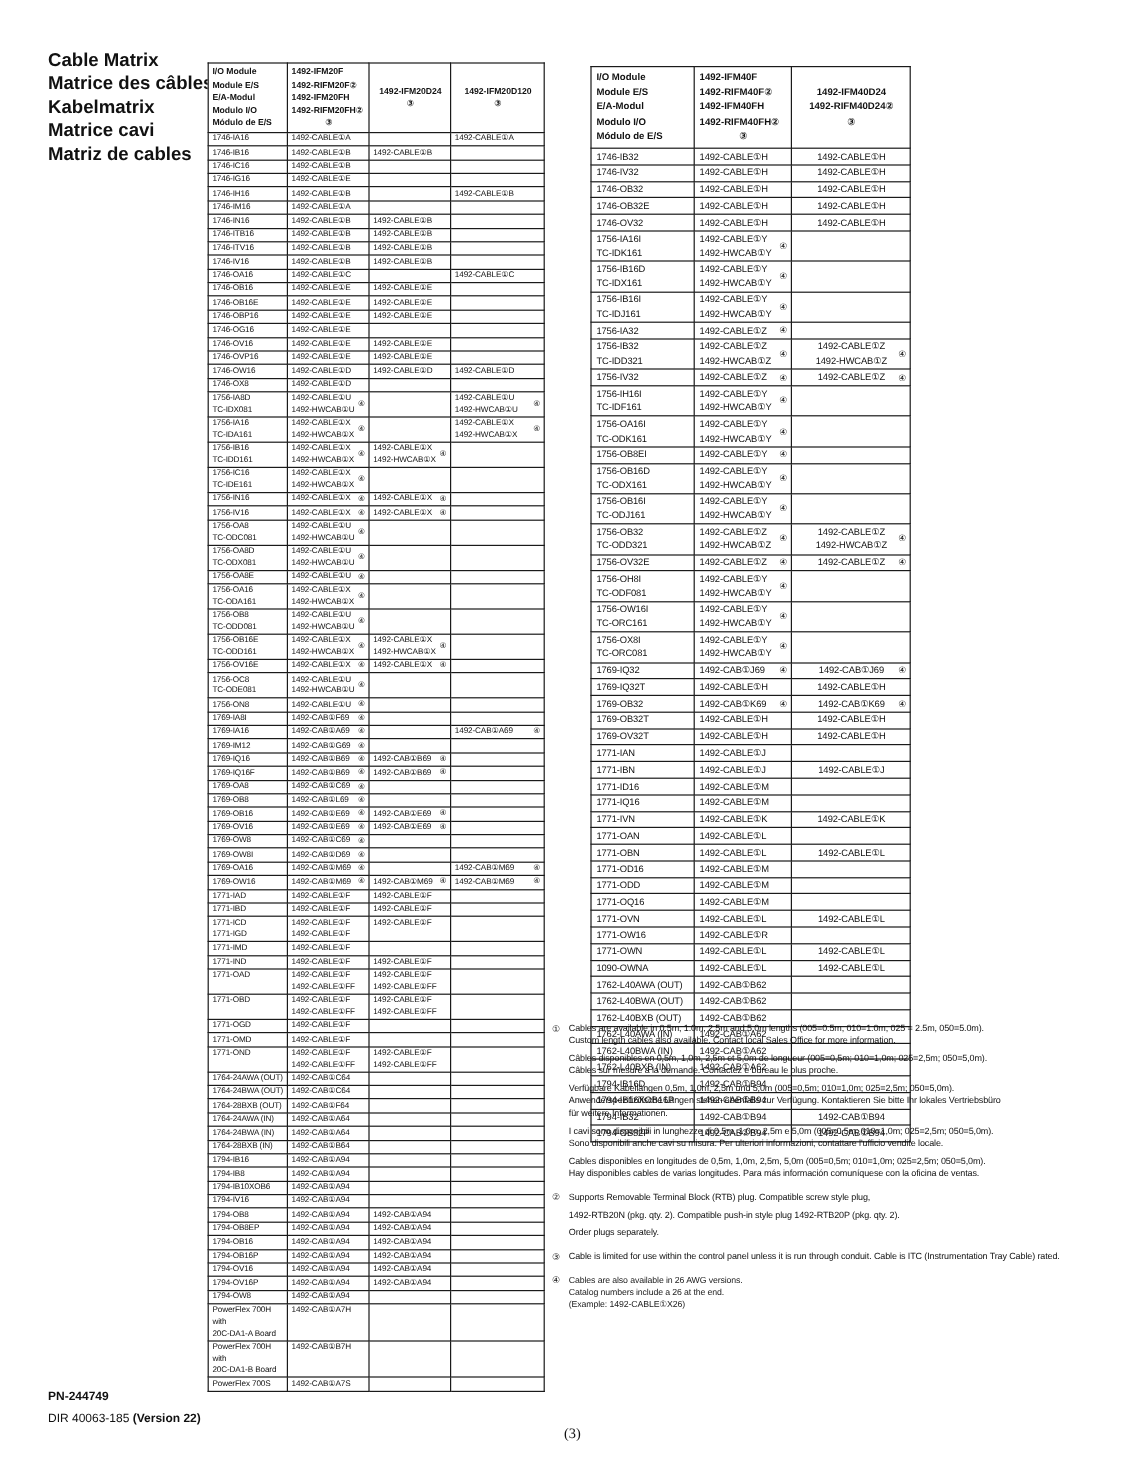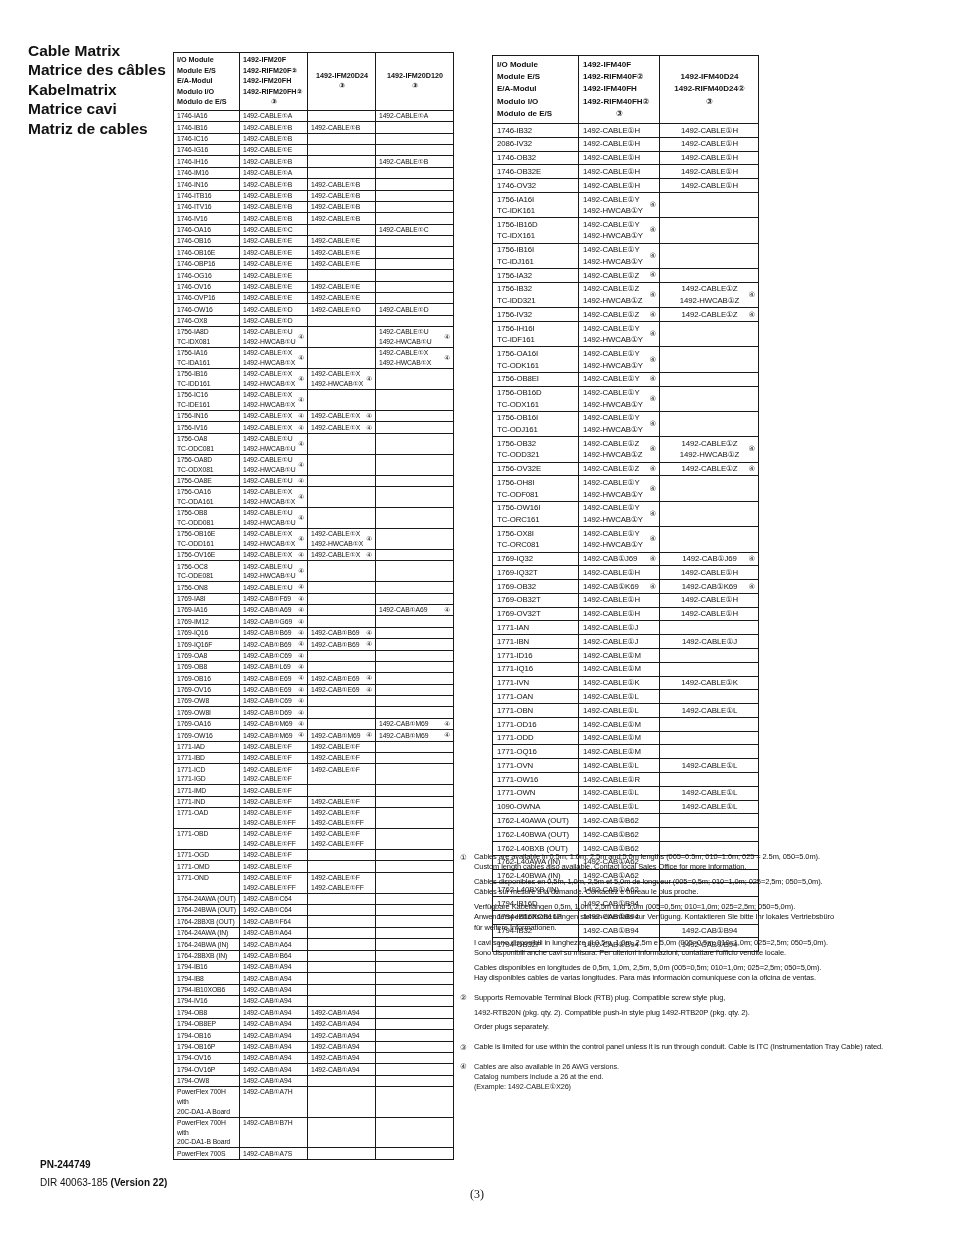--- a/index.html
+++ b/index.html
@@ -1,18 +1,18 @@
 <!DOCTYPE html>
 <html><head>
 <meta charset="utf-8">
 <style>
   html,body{margin:0;padding:0;}
   body{width:954px;height:1235px;position:relative;overflow:hidden;background:#ffffff;color:#111;
        font-family:"Liberation Sans","DejaVu Sans",sans-serif;}
-  .title{position:absolute;left:28px;top:41px;font-size:15.5px;font-weight:bold;line-height:19.4px;}
+  .title{position:absolute;left:40px;top:41px;font-size:15.5px;font-weight:bold;line-height:19.4px;}
   table{border-collapse:collapse;position:absolute;table-layout:fixed;background:#fff;border:1.6px solid #000;}
   #left-table{left:173px;top:52px;}
   #right-table{left:492px;top:55px;}
   td,th{border:0.8px solid #1a1a1a;overflow:hidden;}
   thead tr{border-bottom:1.6px solid #000;}
   tbody.grp{border-top:1.4px solid #000;}
   #left-table td{font-size:6.8px;line-height:9.6px;padding:0.4px 2px 0.4px 3px;vertical-align:top;position:relative;letter-spacing:-0.1px;}
   #left-table th{font-size:7.2px;line-height:10.6px;padding:2px 2px 2px 3px;vertical-align:middle;}
   #right-table td{font-size:7.8px;line-height:11.6px;padding:0.6px 3px 0.6px 4px;vertical-align:top;position:relative;letter-spacing:-0.1px;}
   #right-table th{font-size:8px;line-height:12.2px;padding:3px 3px 3px 4px;vertical-align:middle;}
@@ -1283,21 +1283,21 @@
         </td>
         <td>
           <span class="ct">1492-CABLE①H</span>
         </td>
         <td class="ctr">
           <span class="ct">1492-CABLE①H</span>
         </td>
       </tr>
       <tr>
         <td>
-          <span class="ct">2086-IV32</span>
+          <span class="ct">1746-IV32</span>
         </td>
         <td>
           <span class="ct">1492-CABLE①H</span>
         </td>
         <td class="ctr">
           <span class="ct">1492-CABLE①H</span>
         </td>
       </tr>
       <tr>
         <td>

